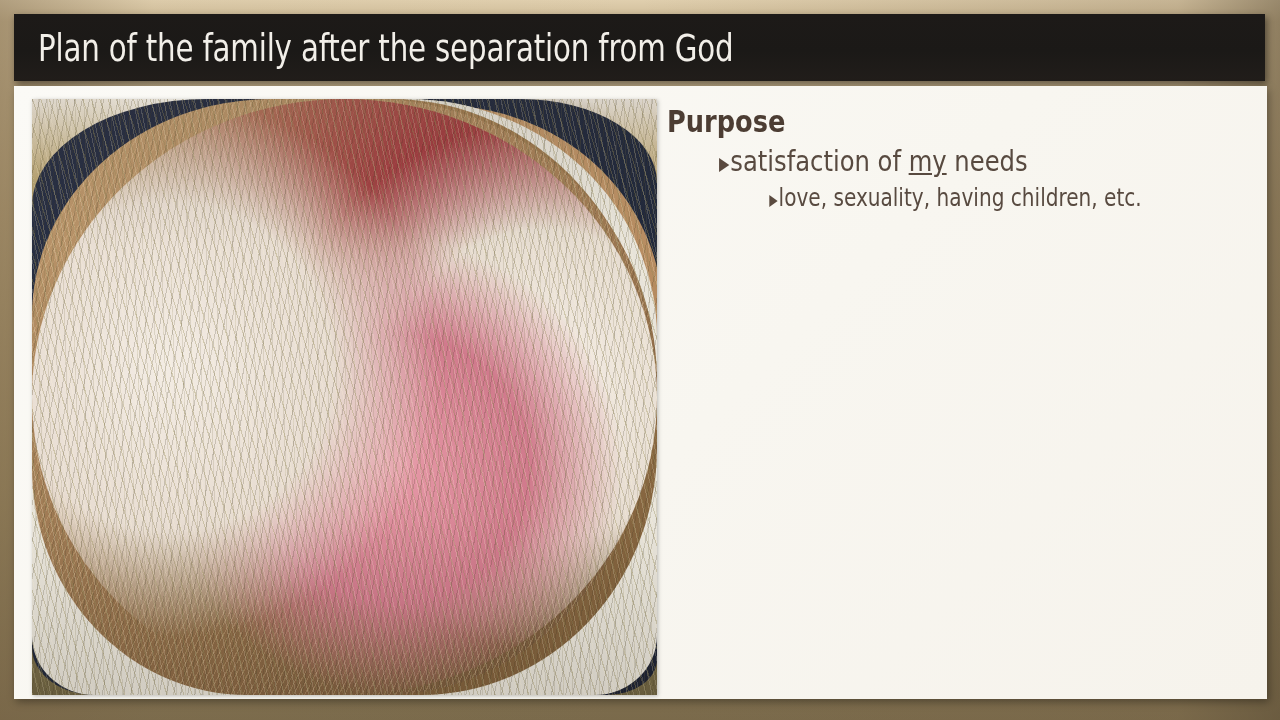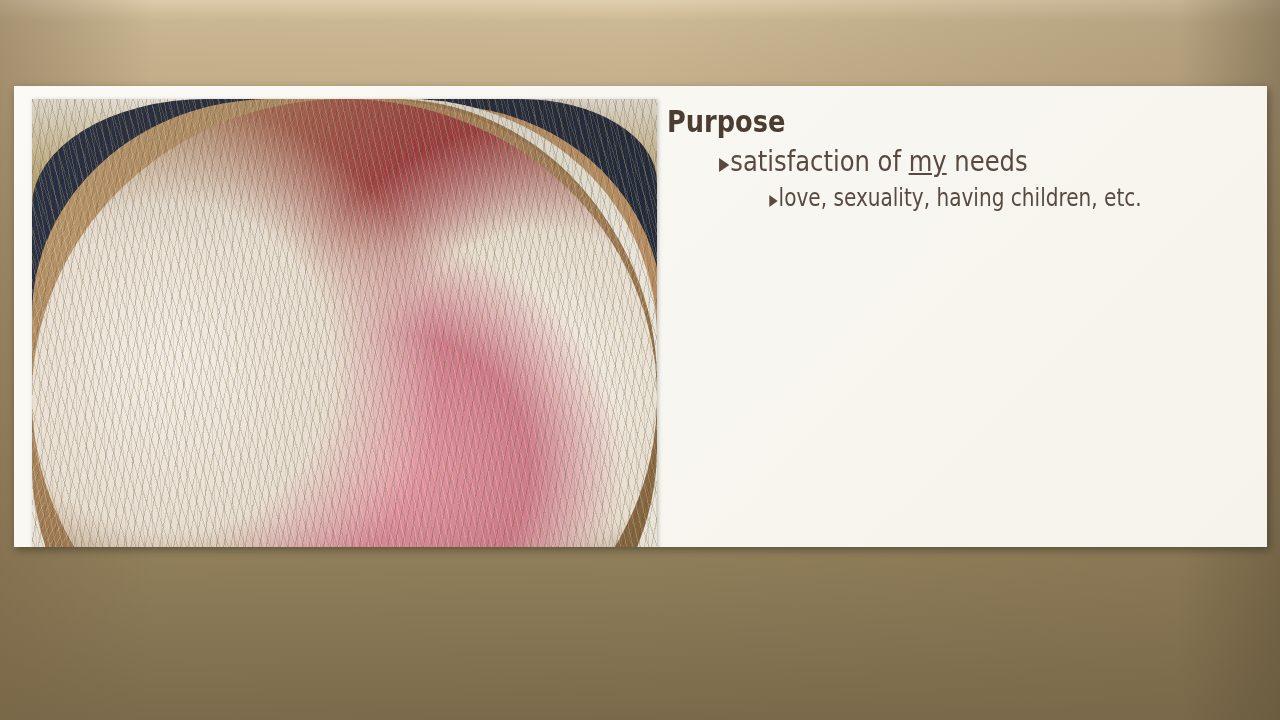--- a/index.html
+++ b/index.html
@@ -66,21 +66,21 @@
     transform-origin: left center;
     transform: translateY(-50%) scaleX(0.88);
   }
 
   
   #content-panel {
     position: absolute;
     left: 14px;
     top: 86px;
     width: 1253px;
-    height: 461px;
+    height: 613px;
     background: linear-gradient(135deg, #fbfaf6 0%, #f8f6f0 55%, #f6f3ec 100%);
     box-shadow: 2px 3px 8px rgba(0,0,0,0.35);
     overflow: hidden;
   }
 
   
   #photo {
     position: absolute;
     left: 18px;
     top: 13px;
@@ -351,20 +351,23 @@
   }
   .ul { text-decoration: underline; text-underline-offset: 2px; }
 </style>
 </head>
 <body>
 
 <div id="slide-frame">
   <div id="frame-gradient"></div>
   <div id="frame-vignette"></div>
 
+  <div id="title-bar">
+    <div id="title-text">Plan of the family after the separation from God</div>
+  </div>
 
   <div id="content-panel">
 
     <div id="photo">
       <div class="layer ph-treeline"></div>
       <div class="layer ph-sunband"></div>
       <div class="layer ph-water"></div>
       <div class="layer ph-rightrefl"></div>
       <div class="layer ph-ground"></div>
       <div class="layer ph-blanket"></div>

